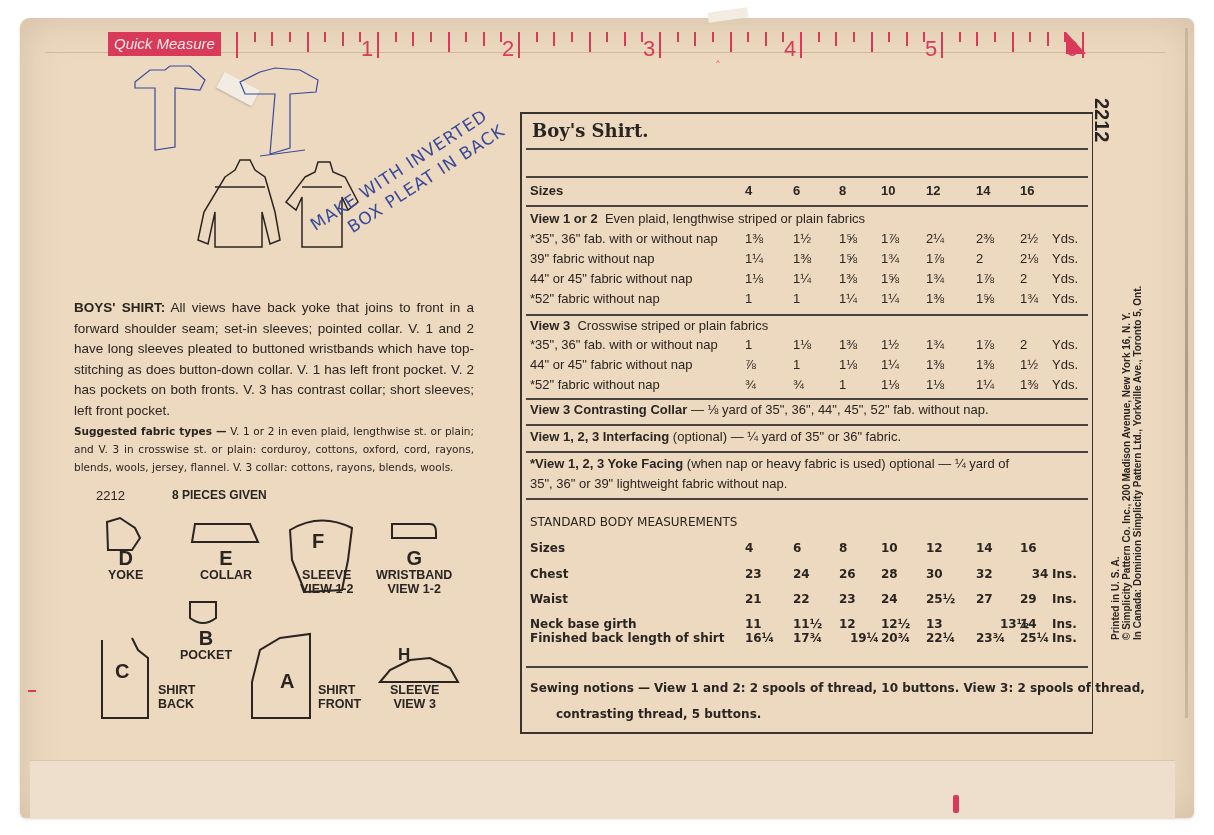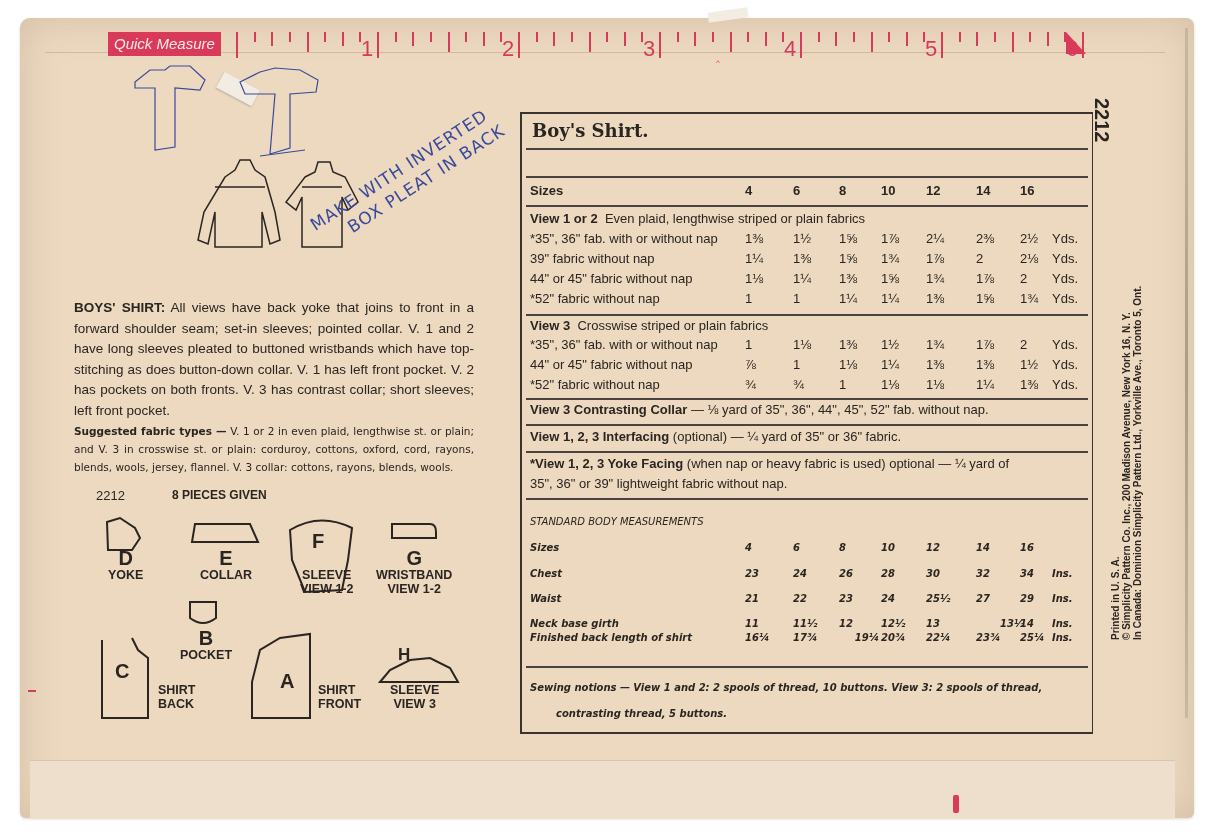--- a/index.html
+++ b/index.html
@@ -31,21 +31,21 @@
   .piece .letter{font-size:20px;line-height:20px;}
   
   .box{position:absolute;left:520px;top:112px;width:570px;height:618px;border:2px solid #3a3430;border-right:1px solid #3a3430;}
   .box-title{position:absolute;left:10px;top:6px;font-family:"DejaVu Serif",serif;font-weight:bold;font-size:18px;}
   .hr{position:absolute;left:4px;right:4px;height:2px;background:#4a4440;}
   .row{position:absolute;left:8px;right:4px;font-size:13px;height:20px;line-height:20px;white-space:nowrap;}
   .row .lbl{position:absolute;left:0;}
   .row .v{position:absolute;width:40px;text-align:left;}
   .row .u{position:absolute;left:522px;}
   .sz{font-weight:bold;}
-  .std{font-size:10px;font-family:"DejaVu Sans",sans-serif;font-style:italic;}
+  .std{font-size:12px;font-family:"DejaVu Sans",sans-serif;}
   .copyright{position:absolute;left:1104px;top:690px;transform:rotate(90deg);transform-origin:left top;white-space:nowrap;font-size:10px;font-weight:bold;line-height:11px;}
   .pnum{position:absolute;left:1113px;top:98px;transform:rotate(90deg);transform-origin:left top;font-size:20px;font-weight:bold;}
   .redmark{position:absolute;left:28px;top:690px;width:8px;height:2px;background:#d93a5a;}
   .redmark2{position:absolute;left:953px;top:795px;width:6px;height:18px;background:#d93a5a;border-radius:2px;}
 </style>
 </head>
 <body>
 
 <div class="envelope"></div>
 <div class="flap-line"></div>
@@ -324,21 +324,21 @@
     </div>
   <div id="bodyrows">
       <div class="row std sz" style="top: 450px;">
         <span class="lbl">Chest</span>
         <span class="v" style="left: 215px;">23</span>
         <span class="v" style="left: 263px;">24</span>
         <span class="v" style="left: 309px;">26</span>
         <span class="v" style="left: 351px;">28</span>
         <span class="v" style="left: 396px;">30</span>
         <span class="v" style="left: 446px;">32</span>
-        <span class="v" style="left: 490px;">34</span>
+        <span class="v" style="left: 490px; text-align: center;">34</span>
         <span class="u">Ins.</span>
       </div>
       <div class="row std sz" style="top: 475px;">
         <span class="lbl">Waist</span>
         <span class="v" style="left: 215px;">21</span>
         <span class="v" style="left: 263px;">22</span>
         <span class="v" style="left: 309px;">23</span>
         <span class="v" style="left: 351px;">24</span>
         <span class="v" style="left: 396px;">25½</span>
         <span class="v" style="left: 446px;">27</span>

